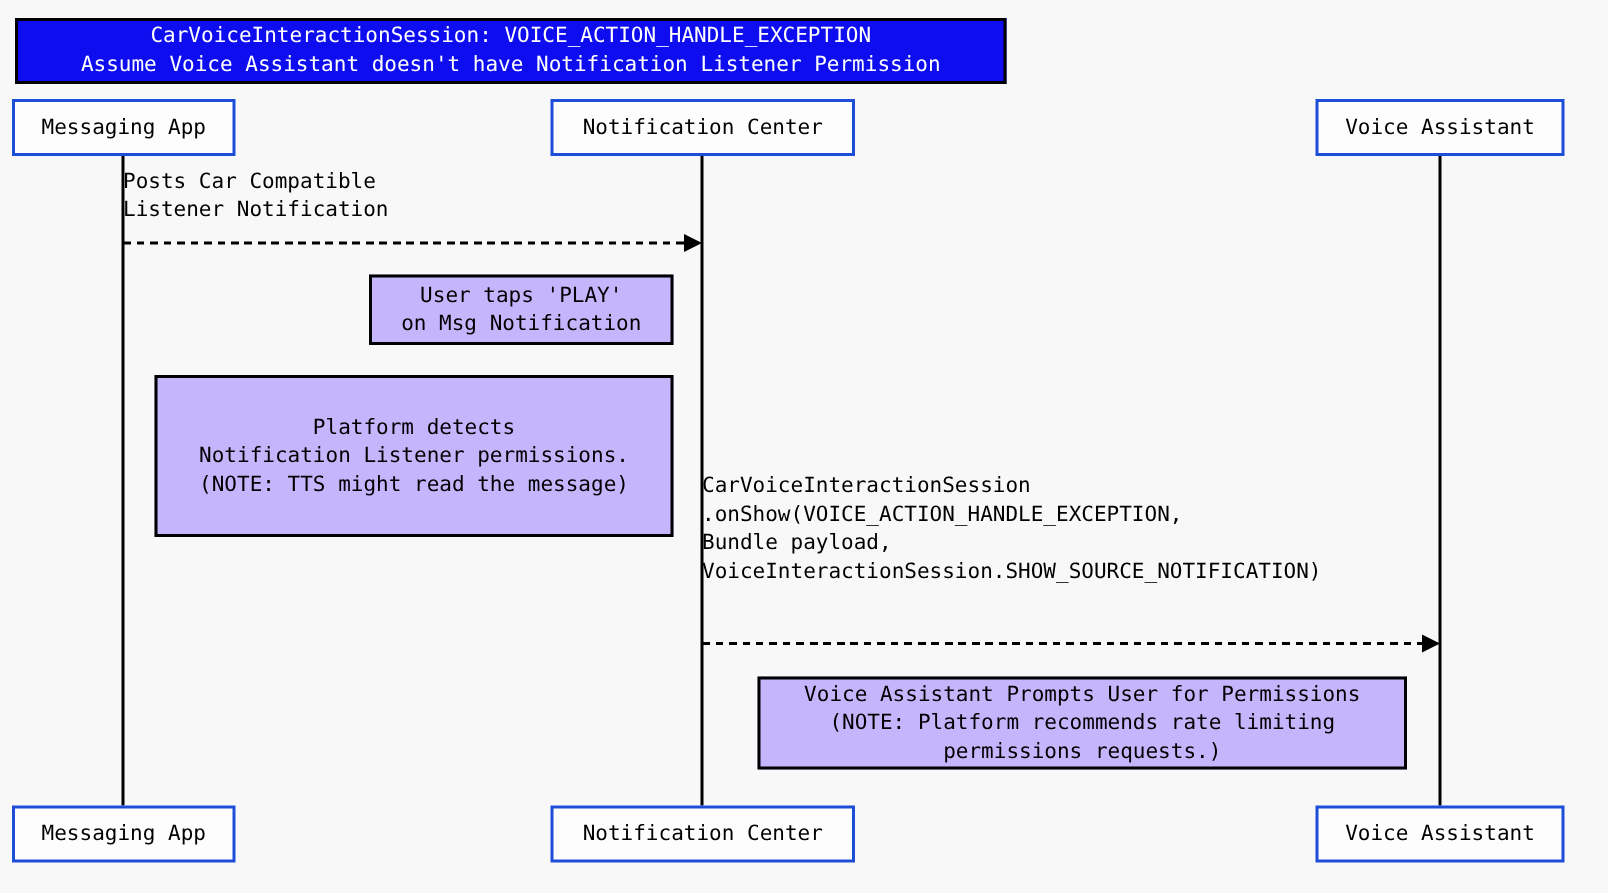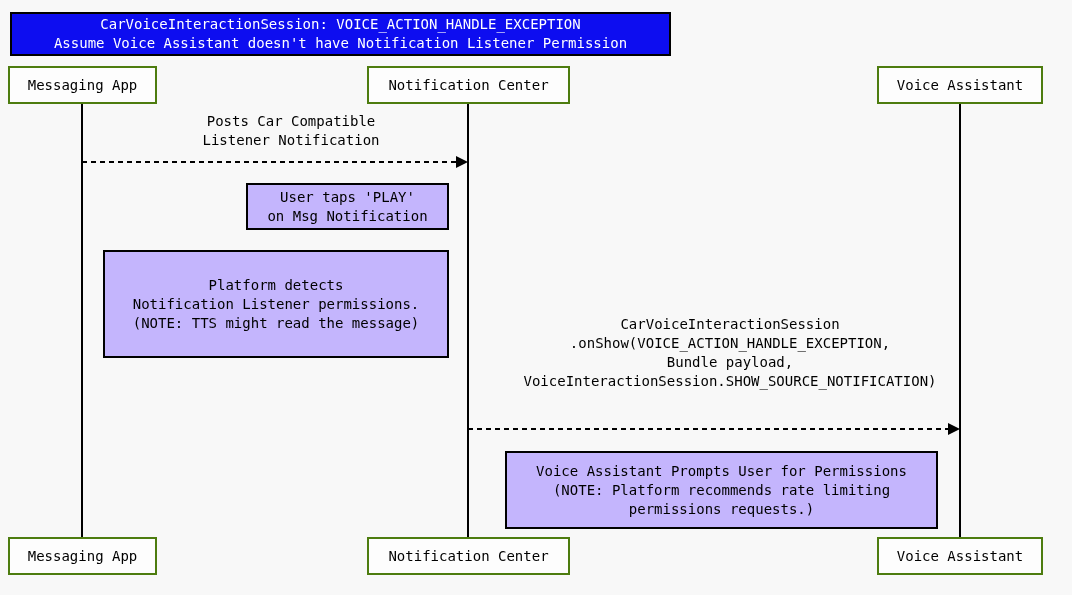--- a/index.html
+++ b/index.html
@@ -30,35 +30,33 @@
   .lifeline {
     position: absolute;
     top: 104px;
     width: 2px;
     height: 434px;
     background: #000000;
   }
   .participant {
     position: absolute;
     height: 38px;
-    border: 2px solid #4d7c0f;
+    border: 2px solid #1d4ed8;
     background: #fdfdfd;
     font-size: 14px;
     display: flex;
     align-items: center;
     justify-content: center;
     white-space: nowrap;
   }
   .msg-label {
     position: absolute;
     font-size: 14px;
     line-height: 19px;
-    text-align: center;
     white-space: nowrap;
-    padding-left: 32px;
   }
   .arrow { position: absolute; height: 12px; }
   .arrow-line {
     position: absolute;
     left: 0; right: 10px; top: 5px;
     height: 2px;
     background-image: repeating-linear-gradient(to right, #000 0, #000 5px, transparent 5px, transparent 9px);
   }
   .arrow-head {
     position: absolute;
@@ -129,21 +127,21 @@
     <div>CarVoiceInteractionSession</div>
     <div>.onShow(VOICE_ACTION_HANDLE_EXCEPTION,</div>
     <div>Bundle payload,</div>
     <div>VoiceInteractionSession.SHOW_SOURCE_NOTIFICATION)</div>
   </div>
   <div class="arrow" style="left:468px; top:423px; width:492px;">
     <div class="arrow-line"></div>
     <div class="arrow-head"></div>
   </div>
 
-  <div class="note" style="left:505px; top:451px; width:433px; height:78px;">
+  <div class="note" style="left:505px; top:451px; width:433px; height:62px;">
     <div>Voice Assistant Prompts User for Permissions</div>
     <div>(NOTE: Platform recommends rate limiting</div>
     <div>permissions requests.)</div>
   </div>
 
   <div class="participant" style="left:8px; top:537px; width:149px;">
     <span>Messaging App</span>
   </div>
   <div class="participant" style="left:367px; top:537px; width:203px;">
     <span>Notification Center</span>

